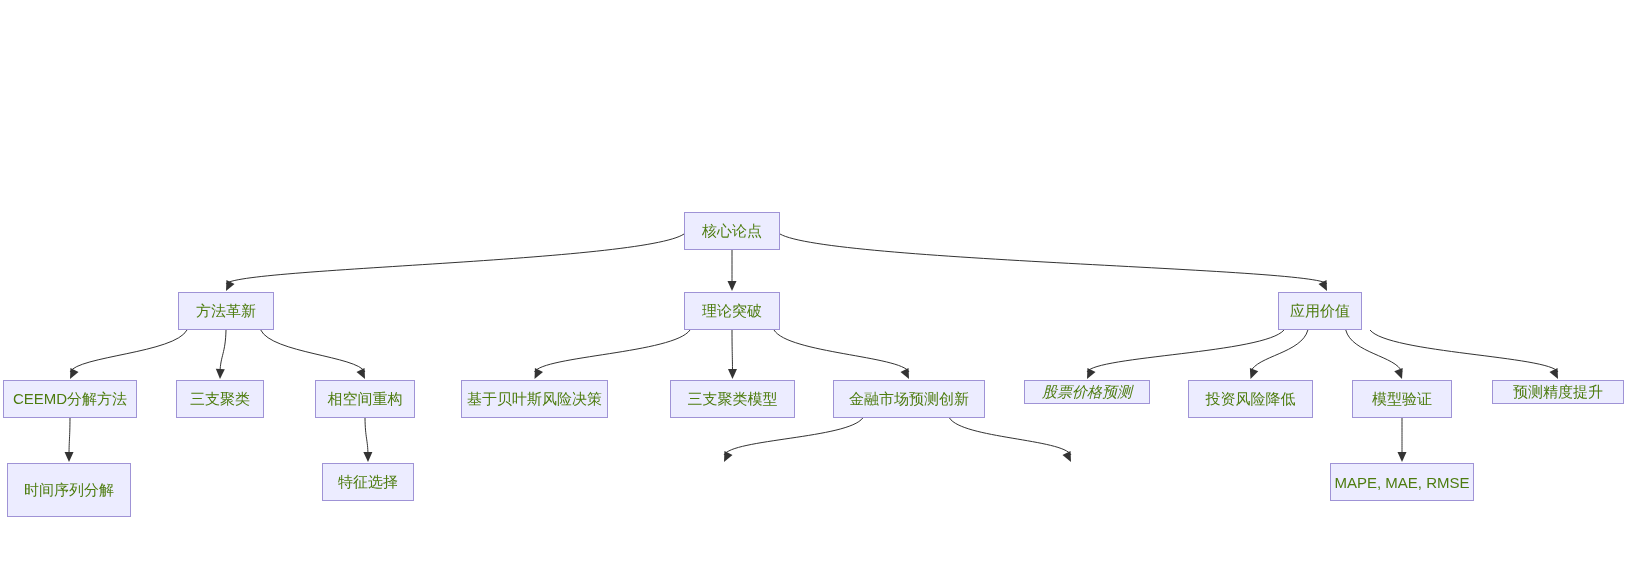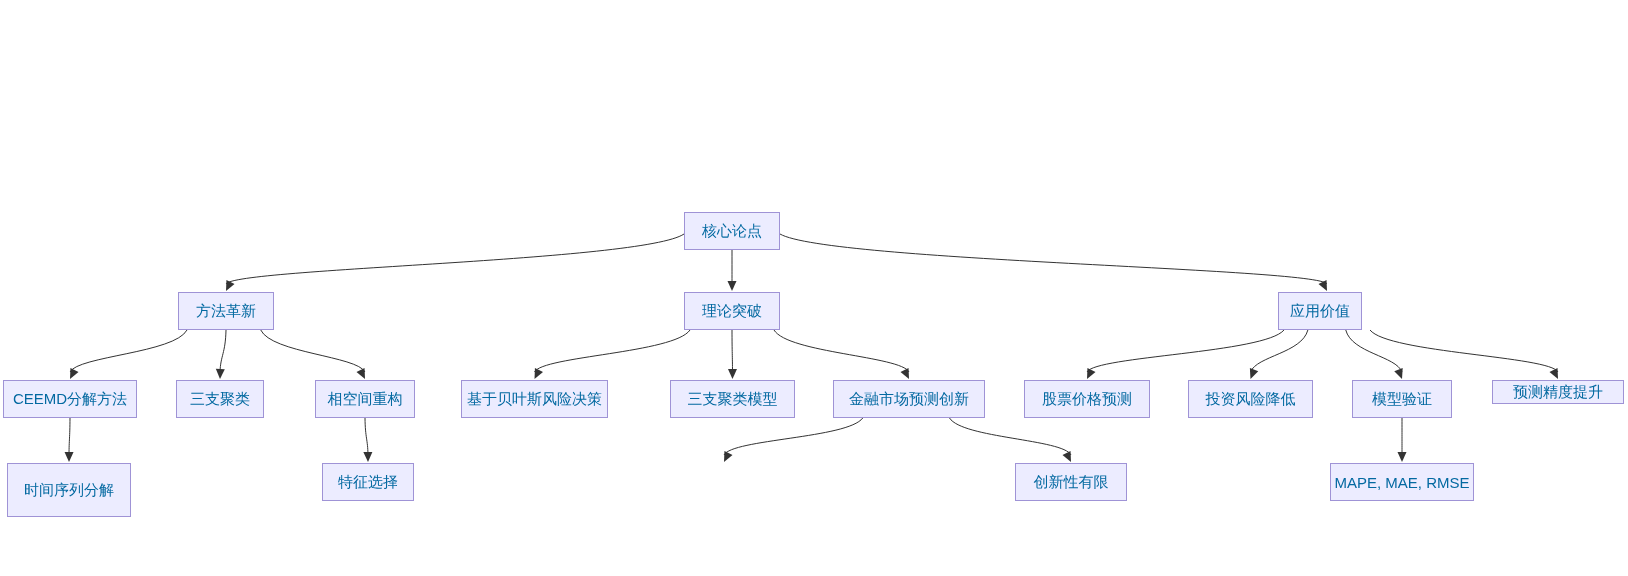--- a/index.html
+++ b/index.html
@@ -21,21 +21,21 @@
     top: 0;
     width: 1628px;
     height: 576px;
     pointer-events: none;
   }
   .node {
     position: absolute;
     box-sizing: border-box;
     background: #ECECFF;
     border: 1px solid #9f93d6;
-    color: #0369a1;
+    color: #4d7c0f;
     display: flex;
     align-items: center;
     justify-content: center;
     font-size: 15px;
     white-space: nowrap;
     text-align: center;
   }
   .node span {
     padding: 0 6px;
   }
@@ -106,37 +106,34 @@
     </div>
   <div class="node" style="left:461px;  top:380px; width:147px; height:38px;">
       <span>基于贝叶斯风险决策</span>
     </div>
   <div class="node" style="left:670px;  top:380px; width:125px; height:38px;">
       <span>三支聚类模型</span>
     </div>
   <div class="node" style="left:833px;  top:380px; width:152px; height:38px;">
       <span>金融市场预测创新</span>
     </div>
-  <div class="node" style="left:1024px; top:380px; width:126px; height:38px;">
+  <div class="node" style="left:1024px; top:380px; width:126px; height:24px;font-style:italic;">
       <span>股票价格预测</span>
     </div>
   <div class="node" style="left:1352px; top:380px; width:100px; height:38px;">
       <span>模型验证</span>
     </div>
   <div class="node" style="left:1188px; top:380px; width:125px; height:38px;">
       <span>投资风险降低</span>
     </div>
   <div class="node" style="left:1492px; top:380px; width:132px; height:24px;">
       <span>预测精度提升</span>
     </div>
   <div class="node" style="left:7px;    top:463px; width:124px; height:54px;">
       <span>时间序列分解</span>
     </div>
   <div class="node" style="left:322px;  top:463px; width:92px;  height:38px;">
       <span>特征选择</span>
     </div>
-  <div class="node" style="left:1015px; top:463px; width:112px; height:38px;">
-      <span>创新性有限</span>
-    </div>
   <div class="node" style="left:1330px; top:463px; width:144px; height:38px;">
       <span>MAPE, MAE, RMSE</span>
     </div>
 </div>
 
 </body></html>

